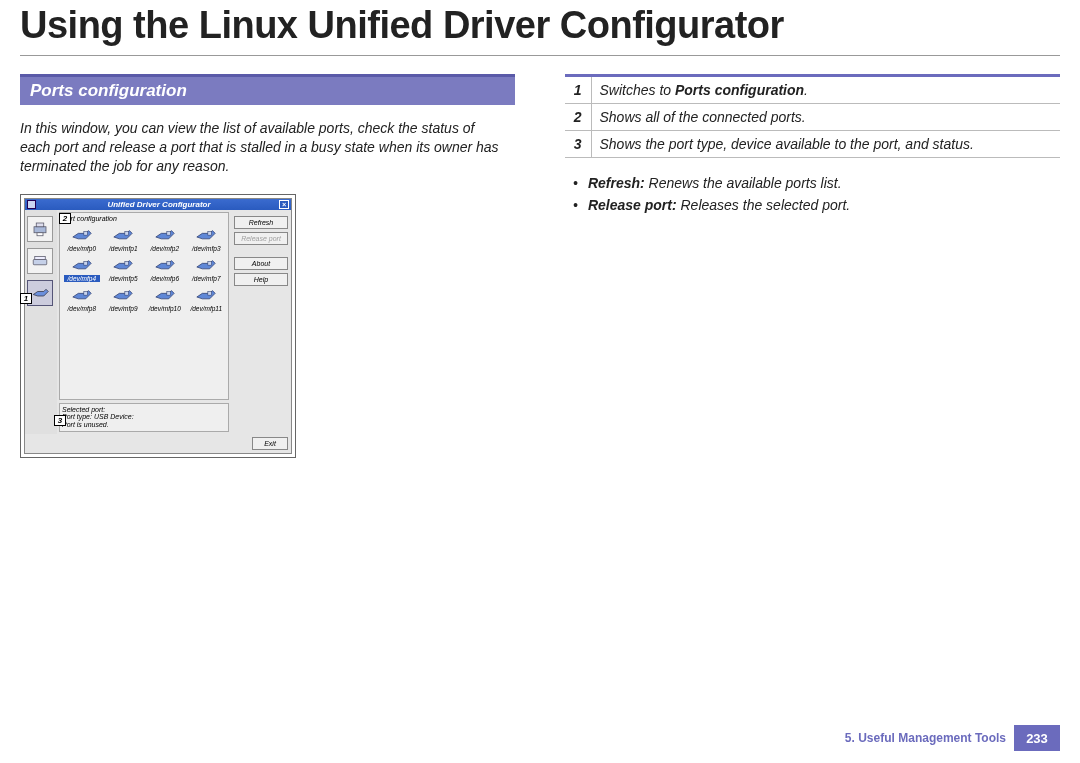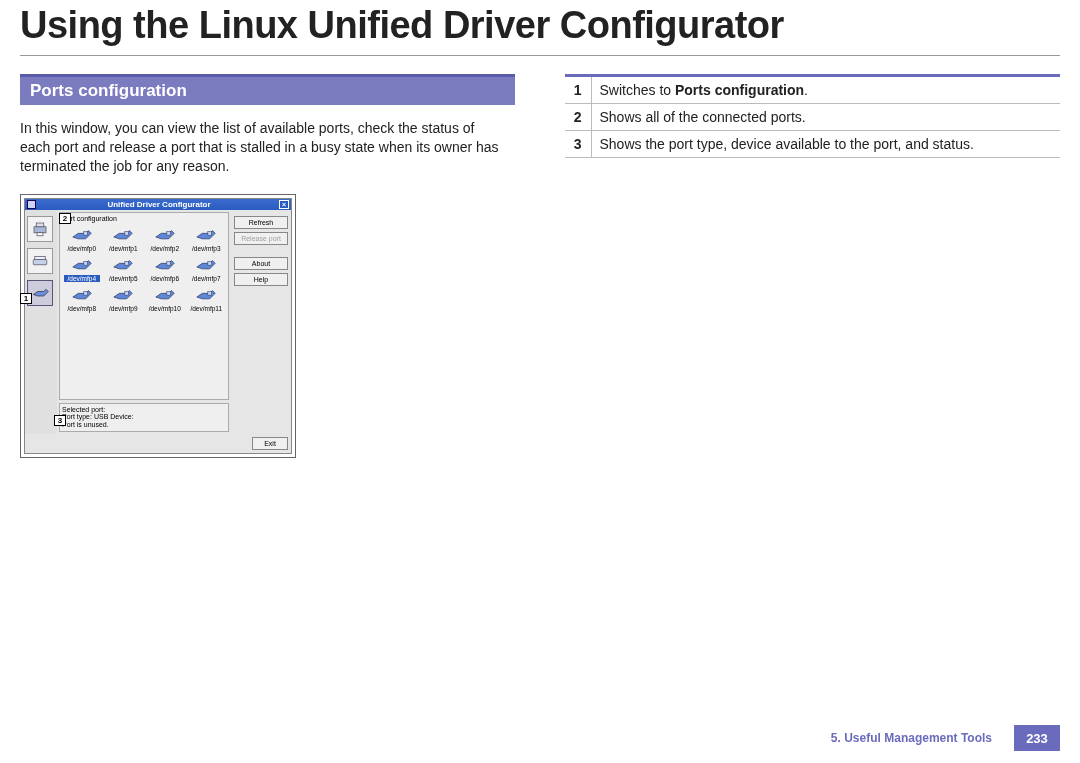--- a/index.html
+++ b/index.html
@@ -33,20 +33,21 @@
       background: #999;
       margin: 2px 20px 18px 20px;
     }
     .columns {
       display: flex;
       gap: 50px;
       padding: 0 20px;
     }
     .col {
       flex: 1;
+      font-style: italic;
     }
     .section-header {
       background: #7b7bc0;
       color: #fff;
       font-weight: 700;
       font-size: 17px;
       padding: 4px 10px;
       border-top: 3px solid #5a5aa8;
     }
     .body-text {
@@ -195,21 +196,21 @@
     .bullets li::before {
       content: "•";
       margin: 0 10px 0 4px;
     }
     .footer {
       position: absolute;
       bottom: 12px;
       right: 20px;
       display:flex;
       align-items:center;
-      gap: 22px;
+      gap: 8px;
     }
     .footer-text {
       font-size: 12px;
       font-weight: 700;
       color: #6b6bbd;
     }
     .pagenum {
       background: #6b6bbd;
       color: #fff;
       font-weight: 700;
@@ -385,19 +386,27 @@
           <tr>
             <td class="num">2</td>
             <td>Shows all of the connected ports.</td>
           </tr>
           <tr>
             <td class="num">3</td>
             <td>Shows the port type, device available to the port, and status.</td>
           </tr>
         </tbody>
     </table>
+    <ul class="bullets" id="bullets">
+        <li>
+          <span><span class="bold">Refresh: </span>Renews the available ports list.</span>
+        </li>
+        <li>
+          <span><span class="bold">Release port: </span>Releases the selected port.</span>
+        </li>
+      </ul>
   </div>
 </div>
 
 <div class="footer">
   <span class="footer-text">5.  Useful Management Tools</span>
   <span class="pagenum">233</span>
 </div>
 
 </body></html>

